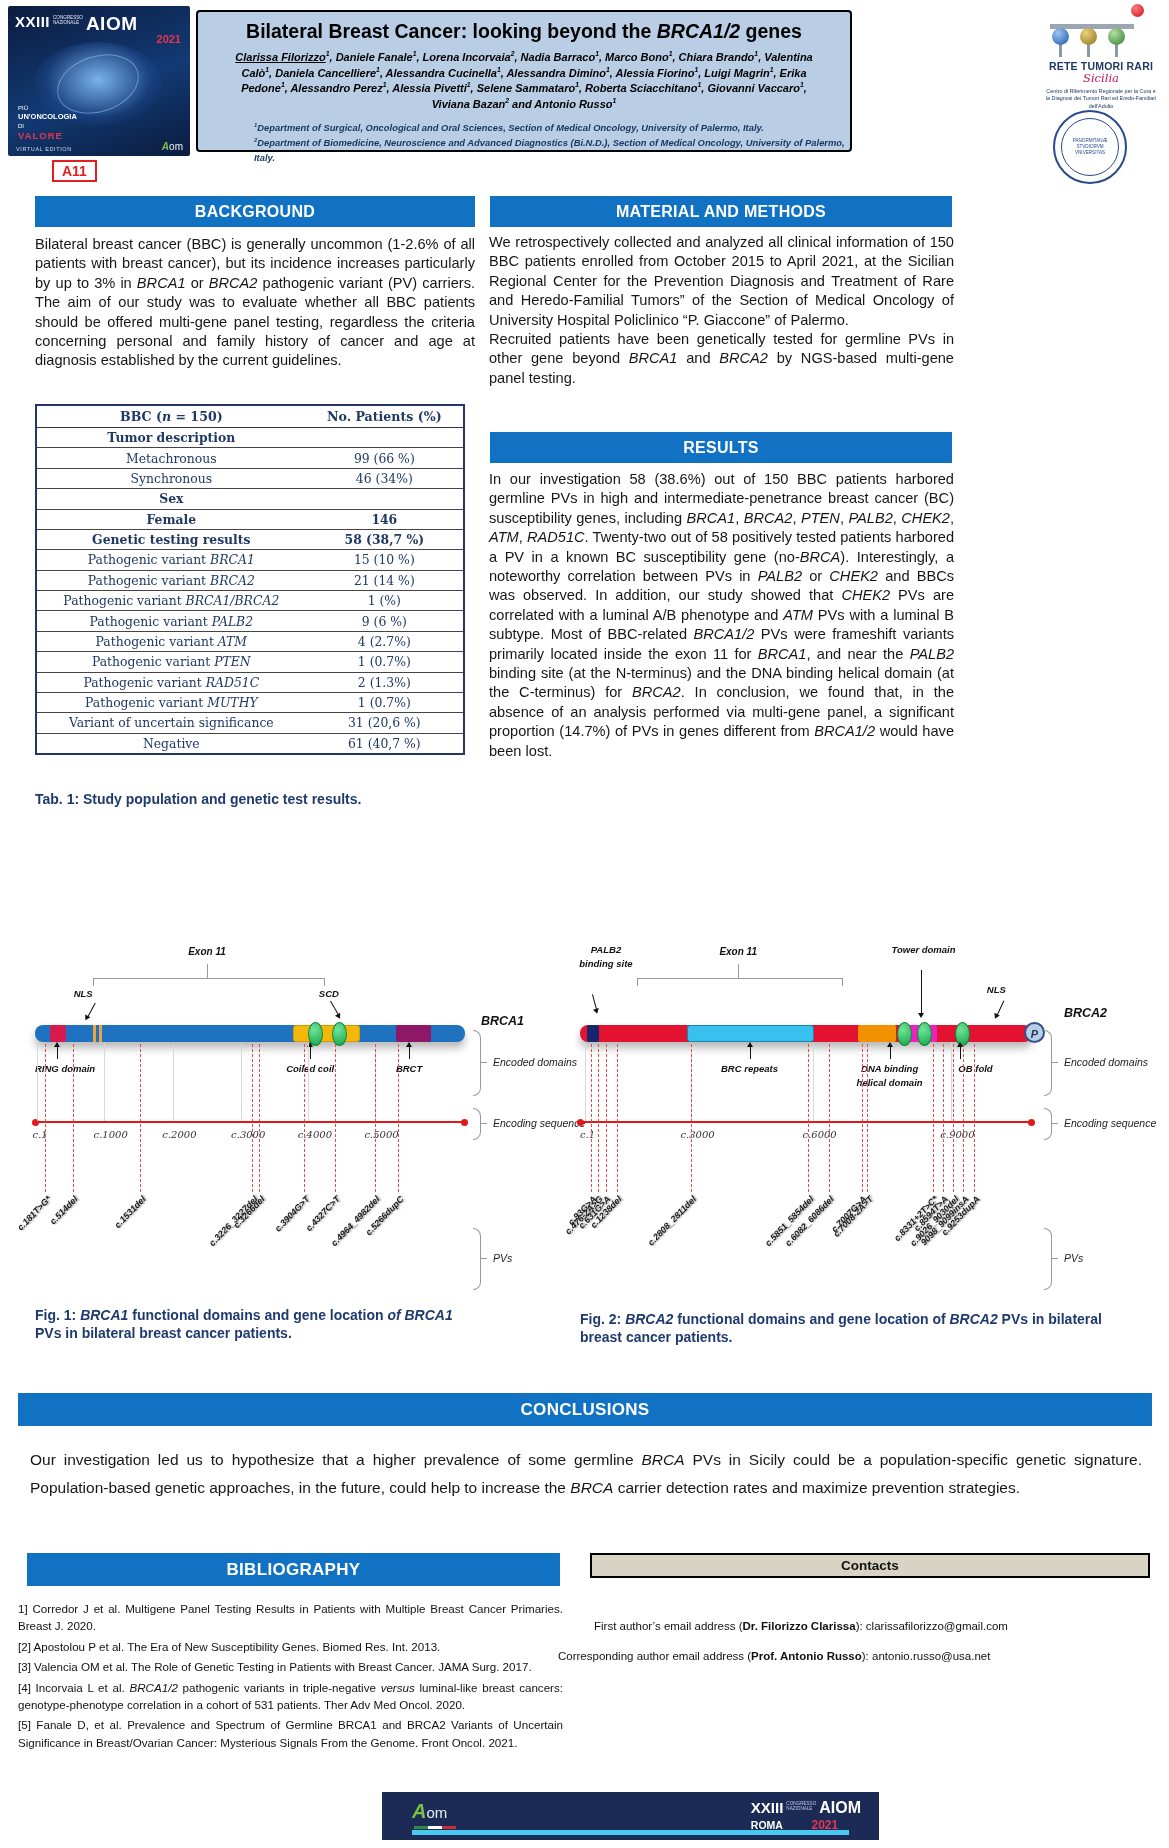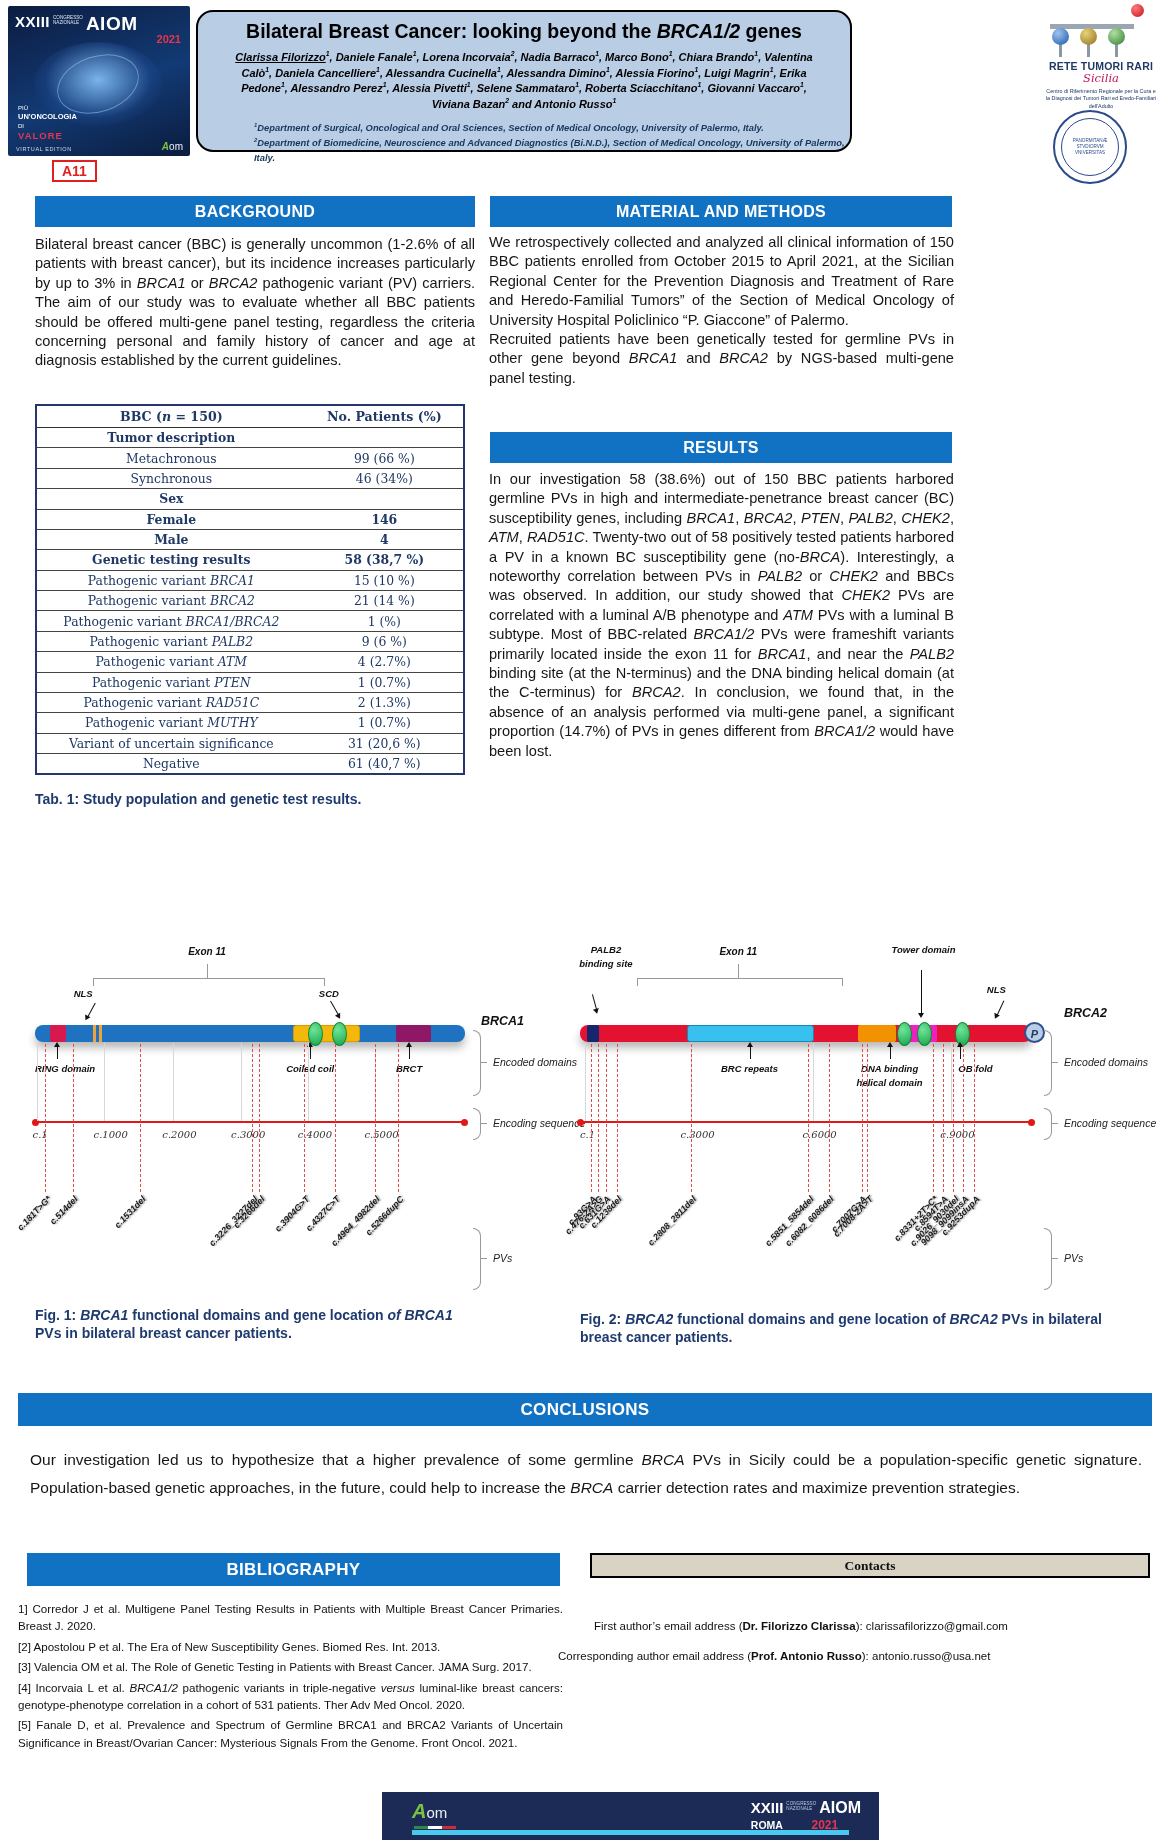--- a/index.html
+++ b/index.html
@@ -19,21 +19,21 @@
     background:radial-gradient(ellipse at 50% 45%,rgba(140,200,255,.85),rgba(40,90,170,.25) 58%,transparent 75%);}
   .sphere:after{content:"";position:absolute;inset:14px 22px;border:1px solid rgba(160,210,255,.5);border-radius:50%;transform:rotate(-18deg);}
   .cp-tags{position:absolute;left:10px;top:98px;color:#fff;line-height:1.35;}
   .cp-tag1{font-size:6px;}.cp-tag2{font-size:7.5px;font-weight:bold;}
   .cp-tag3{font-size:6px;}.cp-tag4{font-size:9.5px;font-weight:bold;color:#e8344e;letter-spacing:1px;}
   .cp-edition{position:absolute;left:8px;bottom:4px;font-size:5.5px;color:#cfd8ea;letter-spacing:.6px;}
   .cp-logo{position:absolute;right:7px;bottom:4px;font-size:10px;}
   .cp-logo .a{color:#7cc242;font-weight:bold;font-style:italic;}
   .cp-logo .om{color:#eef2f8;}
   .title-box{position:absolute;left:196px;top:10px;width:656px;height:142px;box-sizing:border-box;
-    background:#b9cde5;border:2.5px solid #000;border-radius:17px;text-align:center;padding-top:8px;}
+    background:#b9cde5;border:2.5px solid #000;border-radius:4px;text-align:center;padding-top:8px;}
   .main-title{font-size:19.5px;font-weight:bold;color:#000;padding:0 26px;}
   .authors{margin:7px 24px 0;font-size:11px;font-weight:bold;font-style:italic;line-height:1.42;color:#000;}
   .affils{margin:9px 0 0 56px;text-align:left;font-size:9.4px;font-weight:bold;font-style:italic;
     color:#17365d;line-height:1.55;}
   .rtr-logo{position:absolute;left:1038px;top:4px;width:126px;text-align:center;}
   .rtr-pins{position:relative;height:56px;}
   .pin-bar{position:absolute;left:12px;top:20px;width:84px;height:5px;background:#9aa6b2;}
   .pin{position:absolute;top:24px;width:17px;height:17px;border-radius:50%;}
   .pin-stem{position:absolute;top:40px;width:3px;height:13px;background:#8a97a5;}
   .pin-blue{background:radial-gradient(circle at 35% 30%,#9cc4ef,#1b57a8);}
@@ -99,21 +99,21 @@
   .gname{position:absolute;top:84px;font-size:12.5px;font-weight:bold;font-style:italic;color:#111;white-space:nowrap;}
   .side{position:absolute;top:0;bottom:0;width:130px;}
   .sbrk{position:absolute;left:0;width:8px;border:1.2px solid #999;border-left:none;
     border-radius:0 8px 8px 0;box-sizing:border-box;}
   .sbrk:after{content:"";position:absolute;right:-7px;top:calc(50% - 1px);width:7px;border-top:1.2px solid #999;}
   .slab{position:absolute;left:20px;font-style:italic;font-size:10.5px;color:#222;white-space:nowrap;}
   
   .concl-text{position:absolute;left:30px;top:1446px;width:1112px;font-size:15.5px;line-height:1.78;
     text-align:justify;color:#161616;}
   .contacts-box{position:absolute;left:590px;top:1553px;width:560px;height:25px;background:#d8d3c2;
-    border:2px solid #000;box-sizing:border-box;text-align:center;font-weight:bold;font-size:13.5px;line-height:21px;font-family:Liberation Serif, serif;}
+    border:2px solid #000;box-sizing:border-box;text-align:center;font-weight:bold;font-size:13.5px;line-height:21px;}
   .contact-line{position:absolute;font-size:11.5px;color:#111;}
   .bib-list{position:absolute;left:18px;top:1600px;width:545px;font-size:11.6px;line-height:1.5;text-align:justify;}
   .bib-item{margin:0 0 3px 0;}
   .footer{position:absolute;left:382px;top:1792px;width:497px;height:48px;background:#1b2b55;}
   .f-logo{position:absolute;left:30px;top:8px;}
   .f-logo .a{color:#7cc242;font-weight:bold;font-style:italic;font-size:20px;}
   .f-logo .om{color:#e9edf5;font-size:15px;}
   .f-tric{position:absolute;left:32px;top:34px;width:42px;height:2.5px;
     background:linear-gradient(90deg,#2e8b44 0 33%,#fff 33% 66%,#ce2b37 66% 100%);}
   .f-right{position:absolute;right:18px;top:7px;color:#fff;}
@@ -207,24 +207,20 @@
           <td>Synchronous</td>
           <td>46 (34%)</td>
         </tr>
         <tr>
           <td class="bold">Sex</td>
           <td class="bold"></td>
         </tr>
         <tr>
           <td class="bold">Female</td>
           <td class="bold">146</td>
-        </tr>
-        <tr>
-          <td class="bold">Male</td>
-          <td class="bold">4</td>
         </tr>
         <tr>
           <td class="bold">Genetic testing results</td>
           <td class="bold">58 (38,7 %)</td>
         </tr>
         <tr>
           <td>Pathogenic variant <span style="font-style: italic;">BRCA1</span></td>
           <td>15 (10 %)</td>
         </tr>
         <tr>

